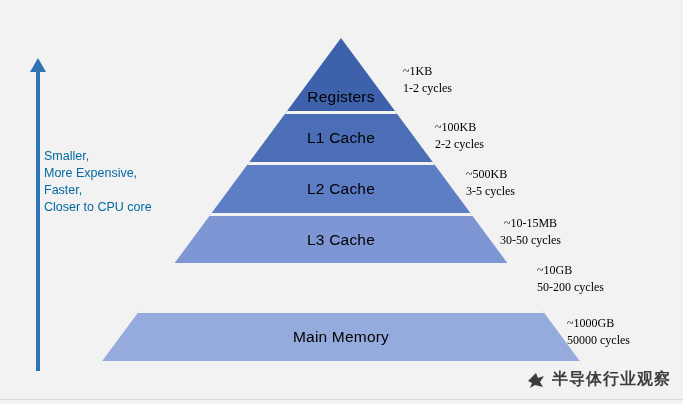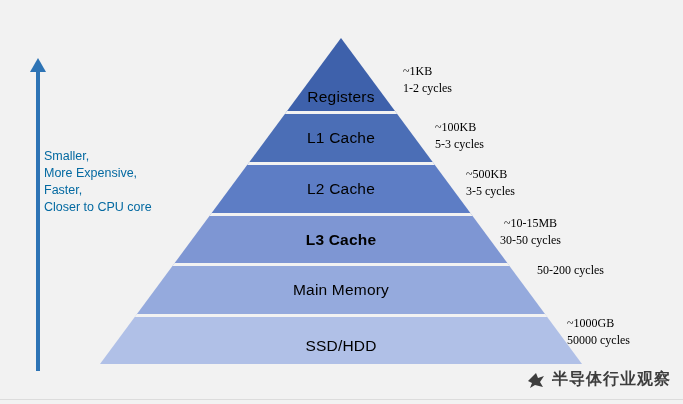--- a/index.html
+++ b/index.html
@@ -41,22 +41,22 @@
   }
   .band{
     box-sizing:border-box;
     width:100%;
     display:flex;align-items:center;justify-content:center;
   }
   .band + .band{border-top:3px solid #f2f2f2;}
   .band-0{height:73px;align-items:flex-end;padding-bottom:5px;}
   .band-1{height:51px;}
   .band-2{height:51px;}
-  .band-3{height:50px;font-weight:bold;}
-  .band-4{height:51px;}
+  .band-3{height:50px;}
+  .band-4{height:51px;margin-top:47px;}
   .band-5{height:60px;}
   .band-label{
     font-size:15.5px;color:#000;letter-spacing:0.2px;
   }
 
   
   .ann{position:absolute;font-size:12px;line-height:17px;color:#000;white-space:nowrap;font-family:Liberation Serif, serif;}
   .ann-0{left:403px;top:63px;}
   .ann-1{left:435px;top:119px;}
   .ann-2{left:466px;top:166px;}
@@ -117,31 +117,32 @@
       <span class="band-label">SSD/HDD</span>
     </div>
   </div>
 
   <div class="ann ann-0">
     <div>~1KB</div>
     <div>1-2 cycles</div>
   </div>
   <div class="ann ann-1">
     <div>~100KB</div>
-    <div>5-3 cycles</div>
+    <div>2-2 cycles</div>
   </div>
   <div class="ann ann-2">
     <div>~500KB</div>
     <div>3-5 cycles</div>
   </div>
   <div class="ann ann-3">
     <div>~10-15MB</div>
     <div>30-50 cycles</div>
   </div>
   <div class="ann ann-4">
+    <div>~10GB</div>
     <div>50-200 cycles</div>
   </div>
   <div class="ann ann-5">
     <div>~1000GB</div>
     <div>50000 cycles</div>
   </div>
 
   <div class="watermark">
     <svg width="20" height="20" viewBox="0 0 20 20" aria-hidden="true">
       <path d="M2 11 L10 3 L12 8 L18 6 L14 12 L17 17 L9 15 L4 18 L6 13 Z" fill="#3d3d3d"></path>

